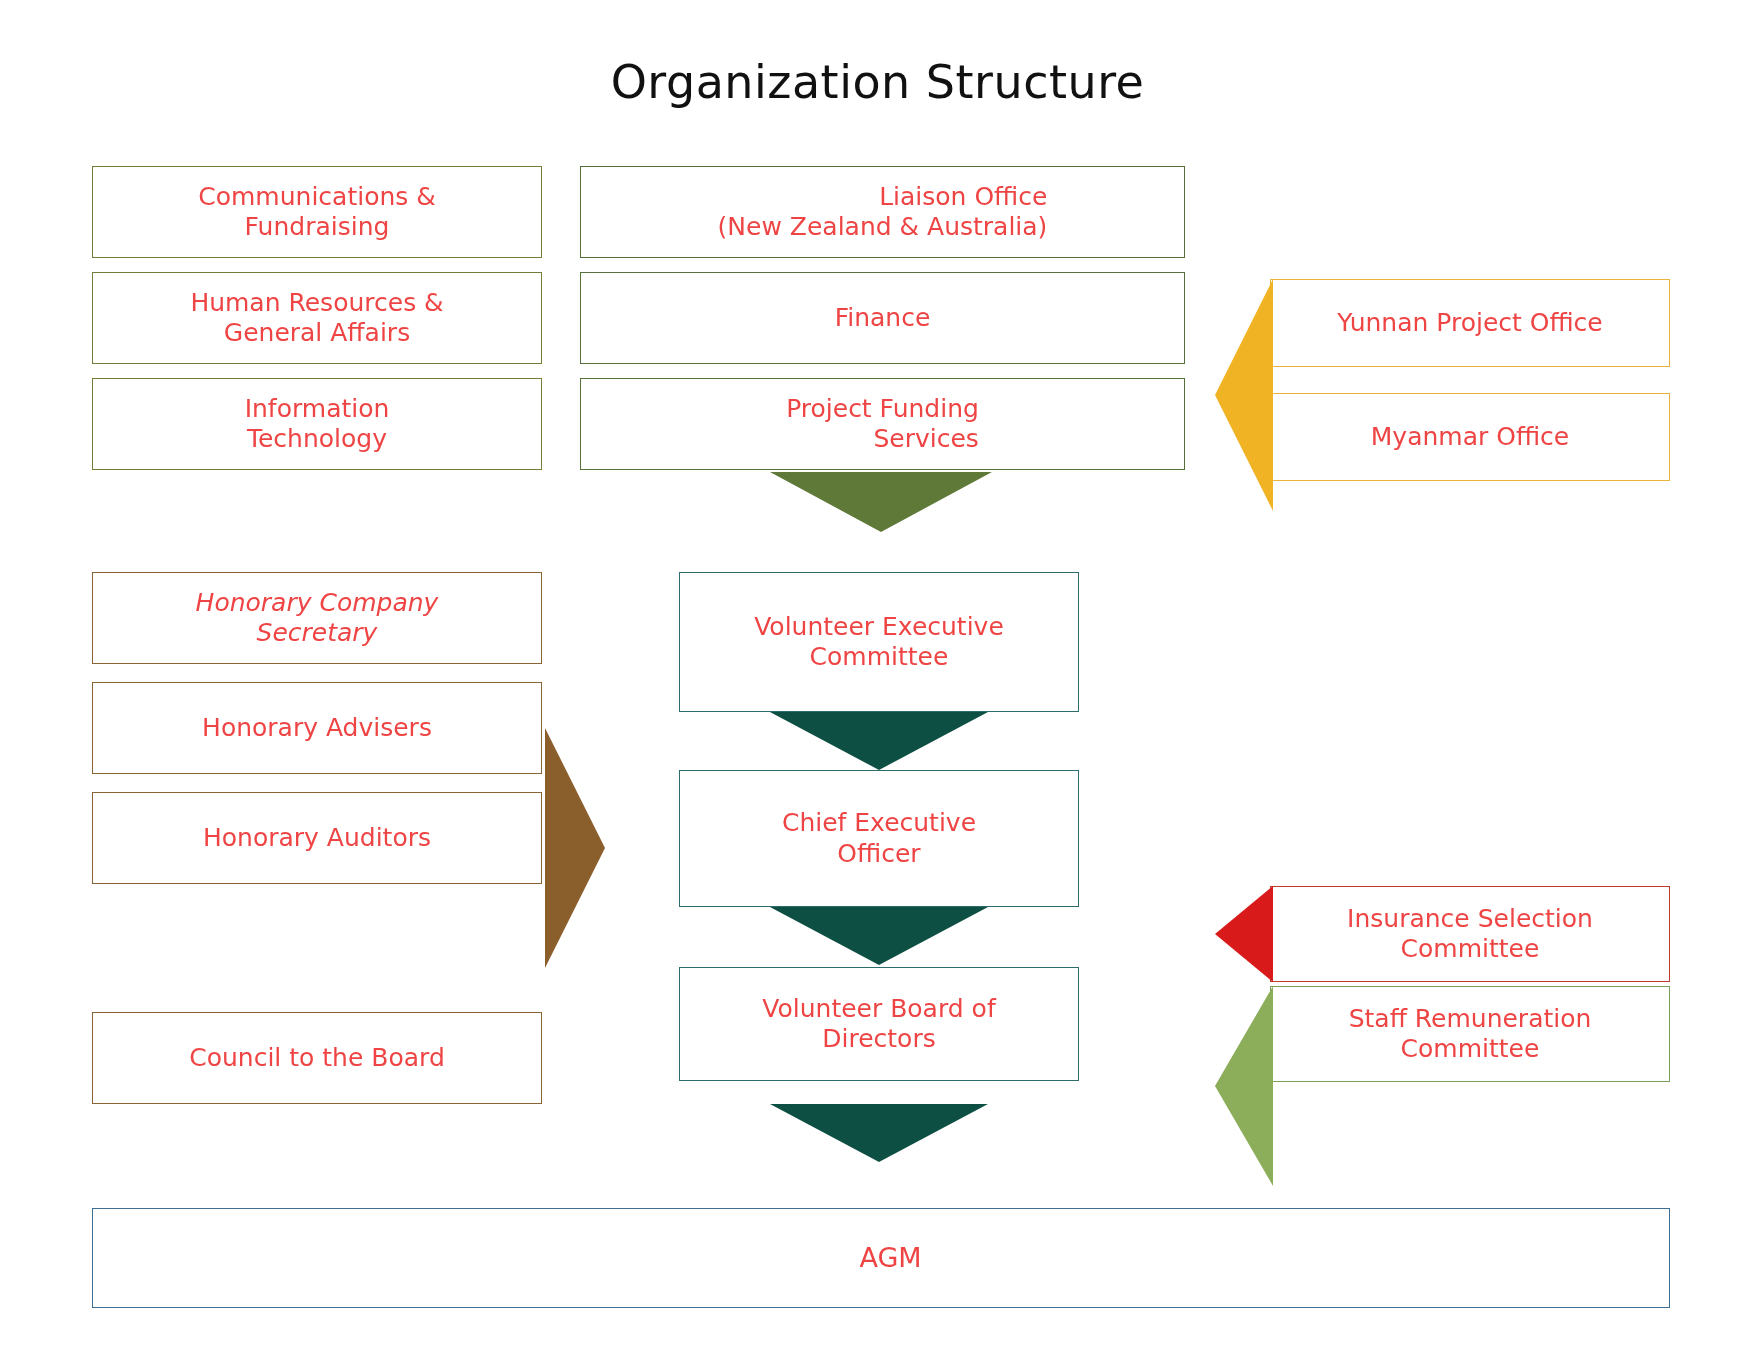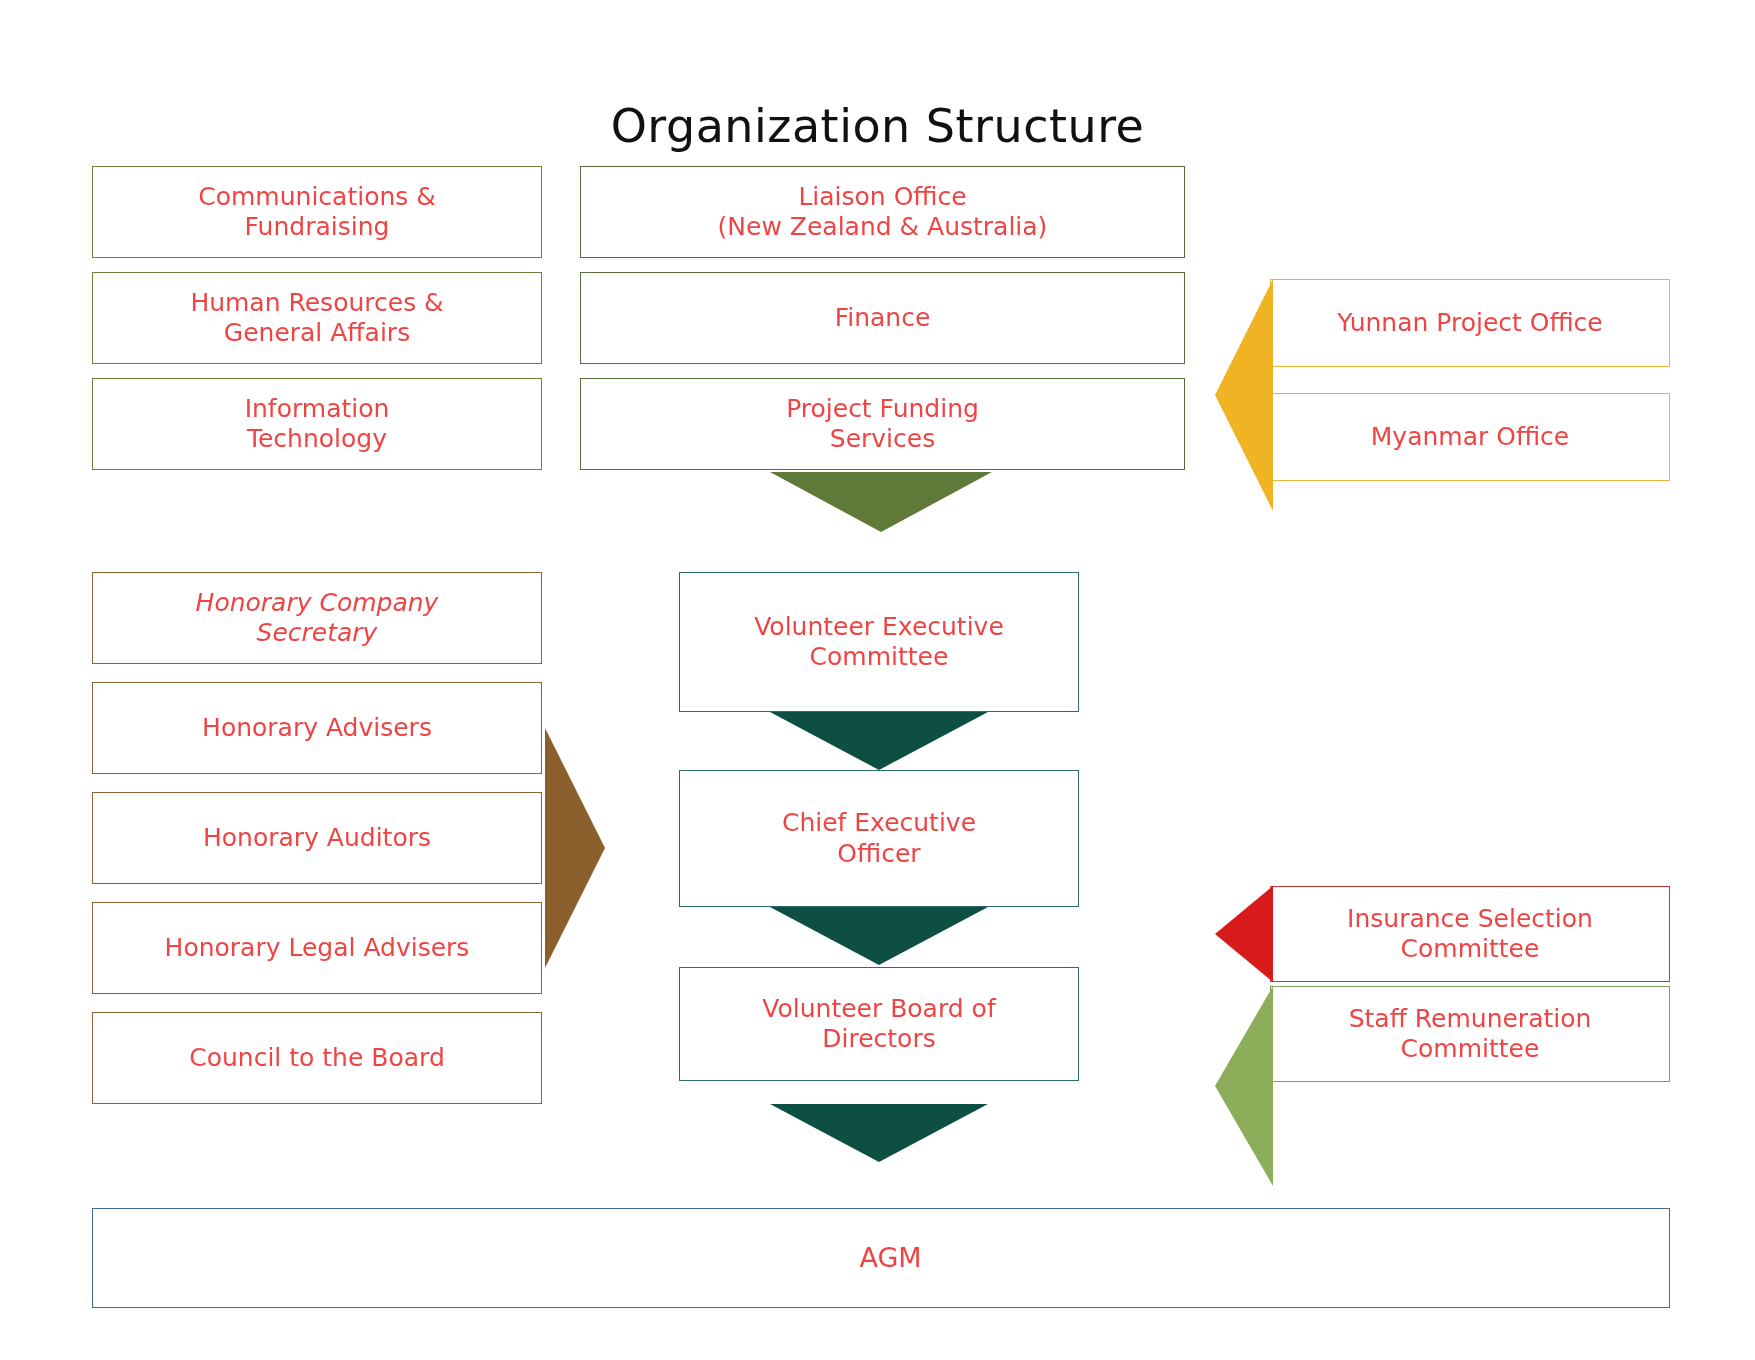--- a/index.html
+++ b/index.html
@@ -22,40 +22,39 @@
   .title {
     position: absolute;
     left: 0;
     top: 55px;
     width: 1755px;
     text-align: center;
     font-size: 46px;
     font-weight: 400;
     letter-spacing: 0.5px;
     color: #111111;
-    margin-top: 44px;
   }
   .node {
     position: absolute;
     box-sizing: border-box;
     background: #ffffff;
     border: 1.5px solid #888;
     display: flex;
     align-items: center;
     justify-content: center;
     text-align: center;
     font-size: 25px;
     line-height: 1.22;
     padding: 4px 10px;
     color: #ef4444;
     white-space: pre-line;
   }
   
   .b-olive { border-color: #6f7f3a; }
-  .b-green { border-color: #55703a; }
+  .b-green { border-color: #55703a; text-align: right; }
   .b-amber { border-color: #e8b33a; text-align: right; }
   .b-teal  { border-color: #2e6b6b; }
   .b-brown { border-color: #8a6434; }
   .b-red   { border-color: #c0392b; }
   .b-lgreen{ border-color: #7ba05b; }
   .b-blue  { border-color: #3d6e91; padding-left: 29px; }
 
   .arrow {
     position: absolute;
   }
@@ -101,21 +100,20 @@
     </svg>
   </div>
 
   <div class="node b-brown" style="left:92px; top:572px; width:450px; height:92px;font-style:italic;">Honorary Company
 Secretary</div>
 
   <div class="node b-brown" style="left:92px; top:682px; width:450px; height:92px;">Honorary Advisers</div>
 
   <div class="node b-brown" style="left:92px; top:792px; width:450px; height:92px;">Honorary Auditors</div>
 
-  <div class="node b-brown" style="left:92px; top:902px; width:450px; height:92px;">Honorary Legal Advisers</div>
 
   <div class="node b-brown" style="left:92px; top:1012px; width:450px; height:92px;">Council to the Board</div>
 
   <div class="arrow" style="left:545px; top:728px;">
     <svg width="60" height="240" viewBox="0 0 60 240">
       <polygon points="0,0 0,240 60,120" fill="#8a5f2b"></polygon>
     </svg>
   </div>
 
   <div class="node b-teal" style="left:679px; top:572px; width:400px; height:140px;">Volunteer Executive

